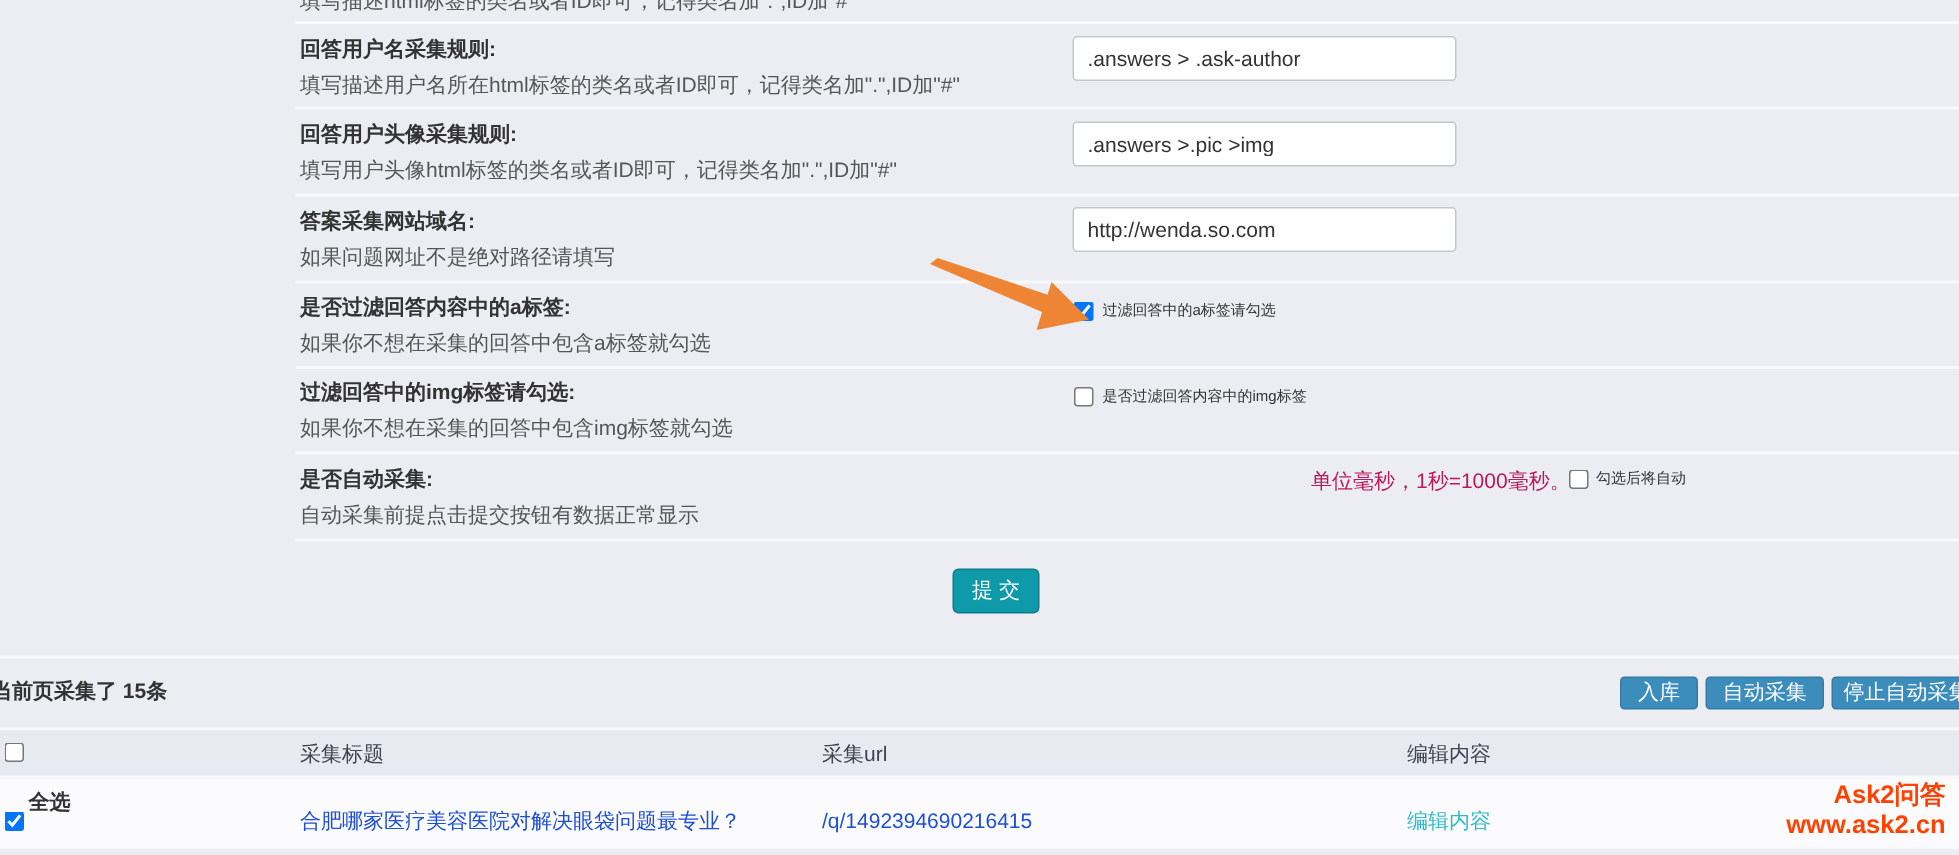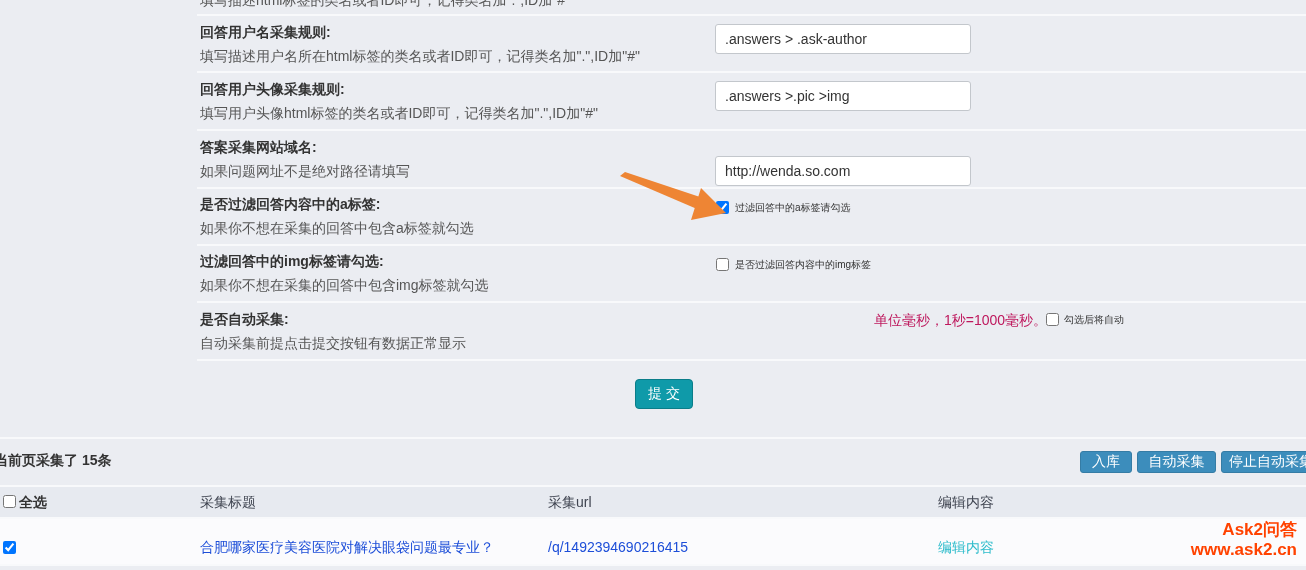--- a/index.html
+++ b/index.html
@@ -34,21 +34,21 @@
   .summary{ position:absolute; left:-6px; top:452px; font-size:14px; font-weight:bold; color:#333; white-space:nowrap; }
   .action-btn{
     position:absolute; top:451px; height:22px;
     background:#3c8dbc; border:1px solid #357ca5; border-radius:3px;
     color:#fff; font-size:14px; cursor:pointer; white-space:nowrap; overflow:hidden;
     font-family:Liberation Serif, serif;
   }
   .thead-bg{ position:absolute; left:0; top:487px; width:1306px; height:30px; background:#e7eaf0; }
   .trow-bg{ position:absolute; left:0; top:519px; width:1306px; height:45px; background:#fbfbfd; }
   .th{ position:absolute; top:494px; font-size:14px; color:#3f4450; }
-  .th.bold{ font-weight:bold; color:#333; }
+  .th.bold{ font-weight:bold; color:#333;margin-top:32px; }
   .td{ position:absolute; top:539px; font-size:14px; color:#1d4ed8; }
   .td-link{ color:#2ebccb; text-decoration:none; cursor:pointer; }
   .watermark{ position:absolute; right:9px; top:520px; text-align:right; line-height:20px;
     font-size:17px; font-weight:600; color:#ff4200; }
   .arrow-overlay{ position:absolute; left:0; top:0; width:1306px; height:570px; pointer-events:none; }
 </style>
 </head>
 <body>
 
 <div class="stage">
@@ -72,21 +72,21 @@
   <div class="frow" style="top:79px">
     <div class="rtitle">回答用户头像采集规则:</div>
     <div class="rdesc">填写用户头像html标签的类名或者ID即可，记得类名加".",ID加"#"</div>
   </div>
   <input class="txt-input" style="top: 81px;" type="text" value=".answers &gt;.pic &gt;img">
 
   <div class="frow" style="top:137px">
     <div class="rtitle">答案采集网站域名:</div>
     <div class="rdesc">如果问题网址不是绝对路径请填写</div>
   </div>
-  <input class="txt-input" style="top: 156px;" type="text" value="http://wenda.so.com">
+  <input class="txt-input" style="top: 138px;" type="text" value="http://wenda.so.com">
 
   <div class="frow" style="top:194px">
     <div class="rtitle">是否过滤回答内容中的a标签:</div>
     <div class="rdesc">如果你不想在采集的回答中包含a标签就勾选</div>
   </div>
   <input class="cb" style="left: 716px; top: 201px;" type="checkbox" checked="">
   <div class="cb-label" style="left:735px; top:200px">过滤回答中的a标签请勾选</div>
 
   <div class="frow" style="top:251px">
     <div class="rtitle">过滤回答中的img标签请勾选:</div>

